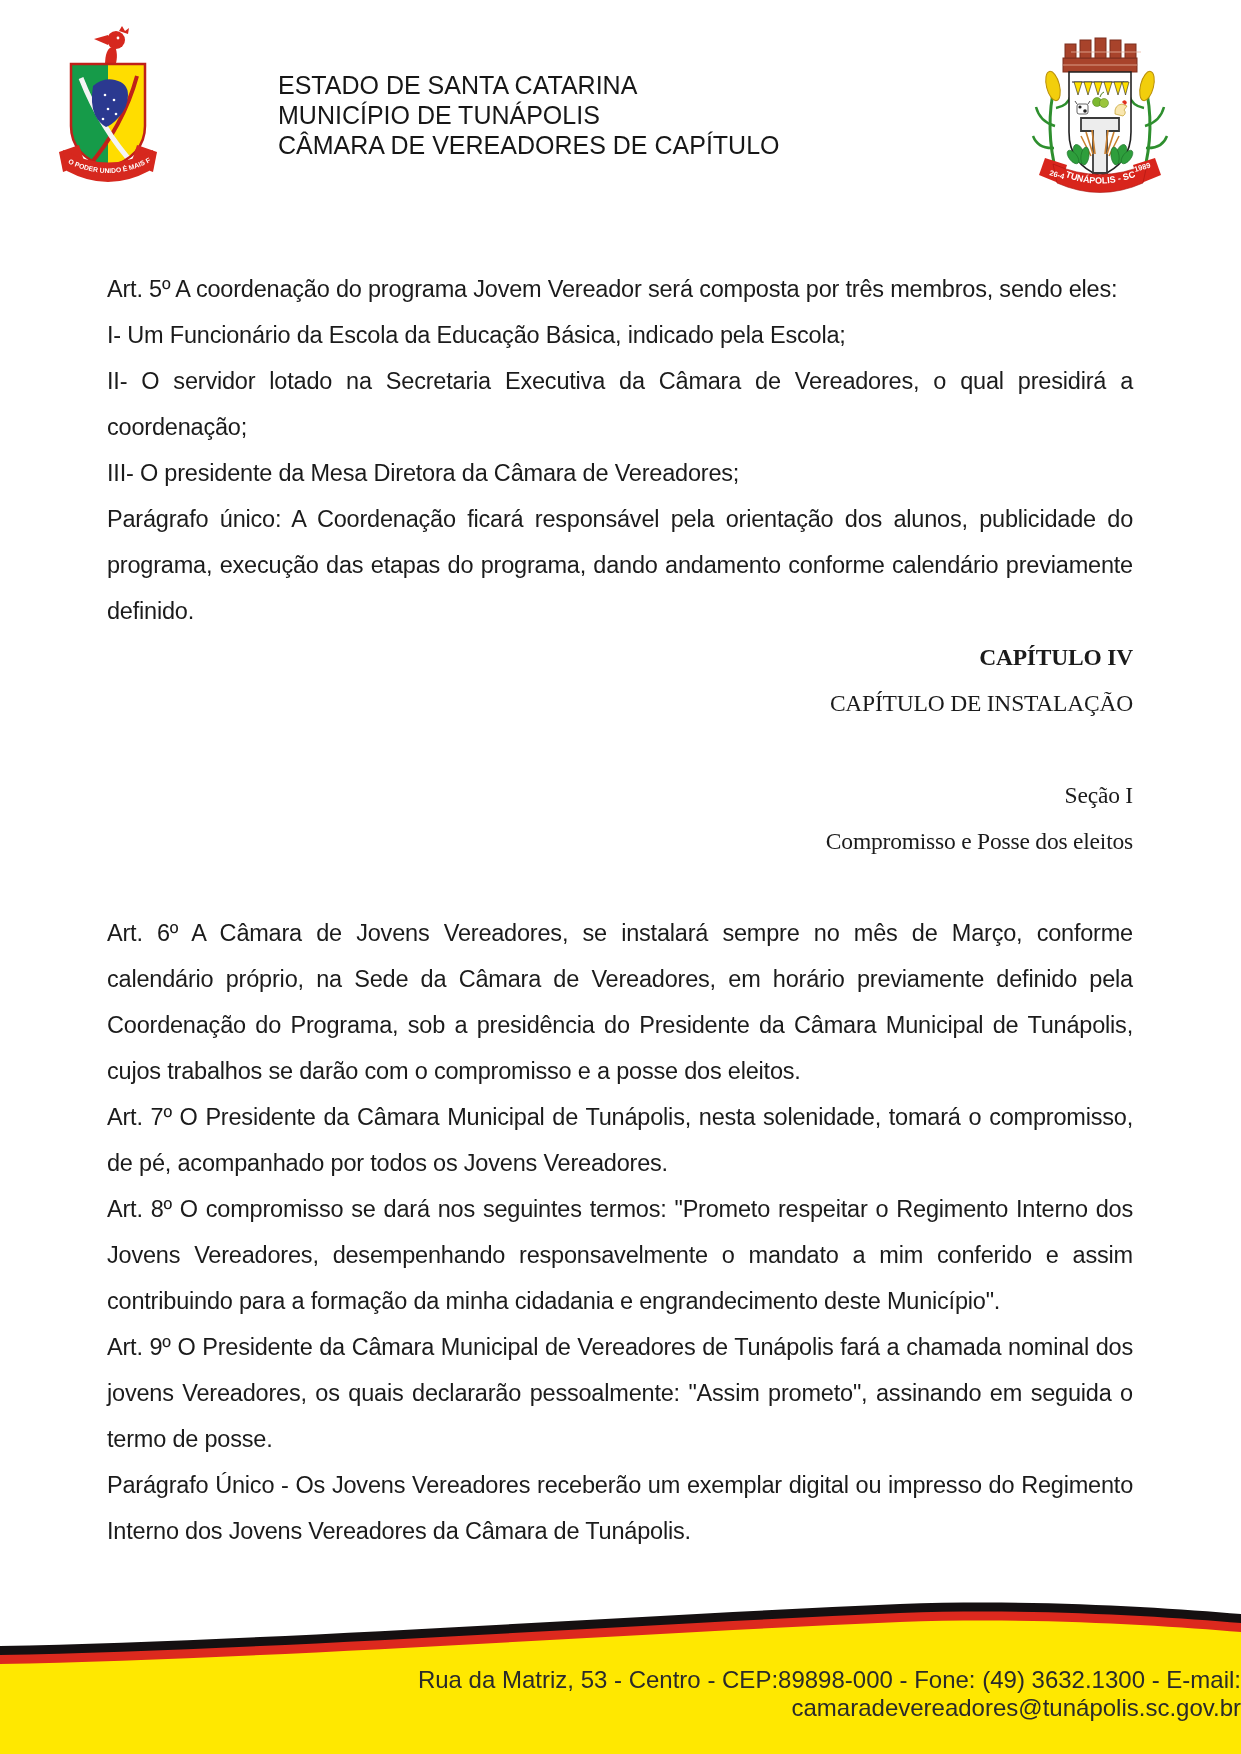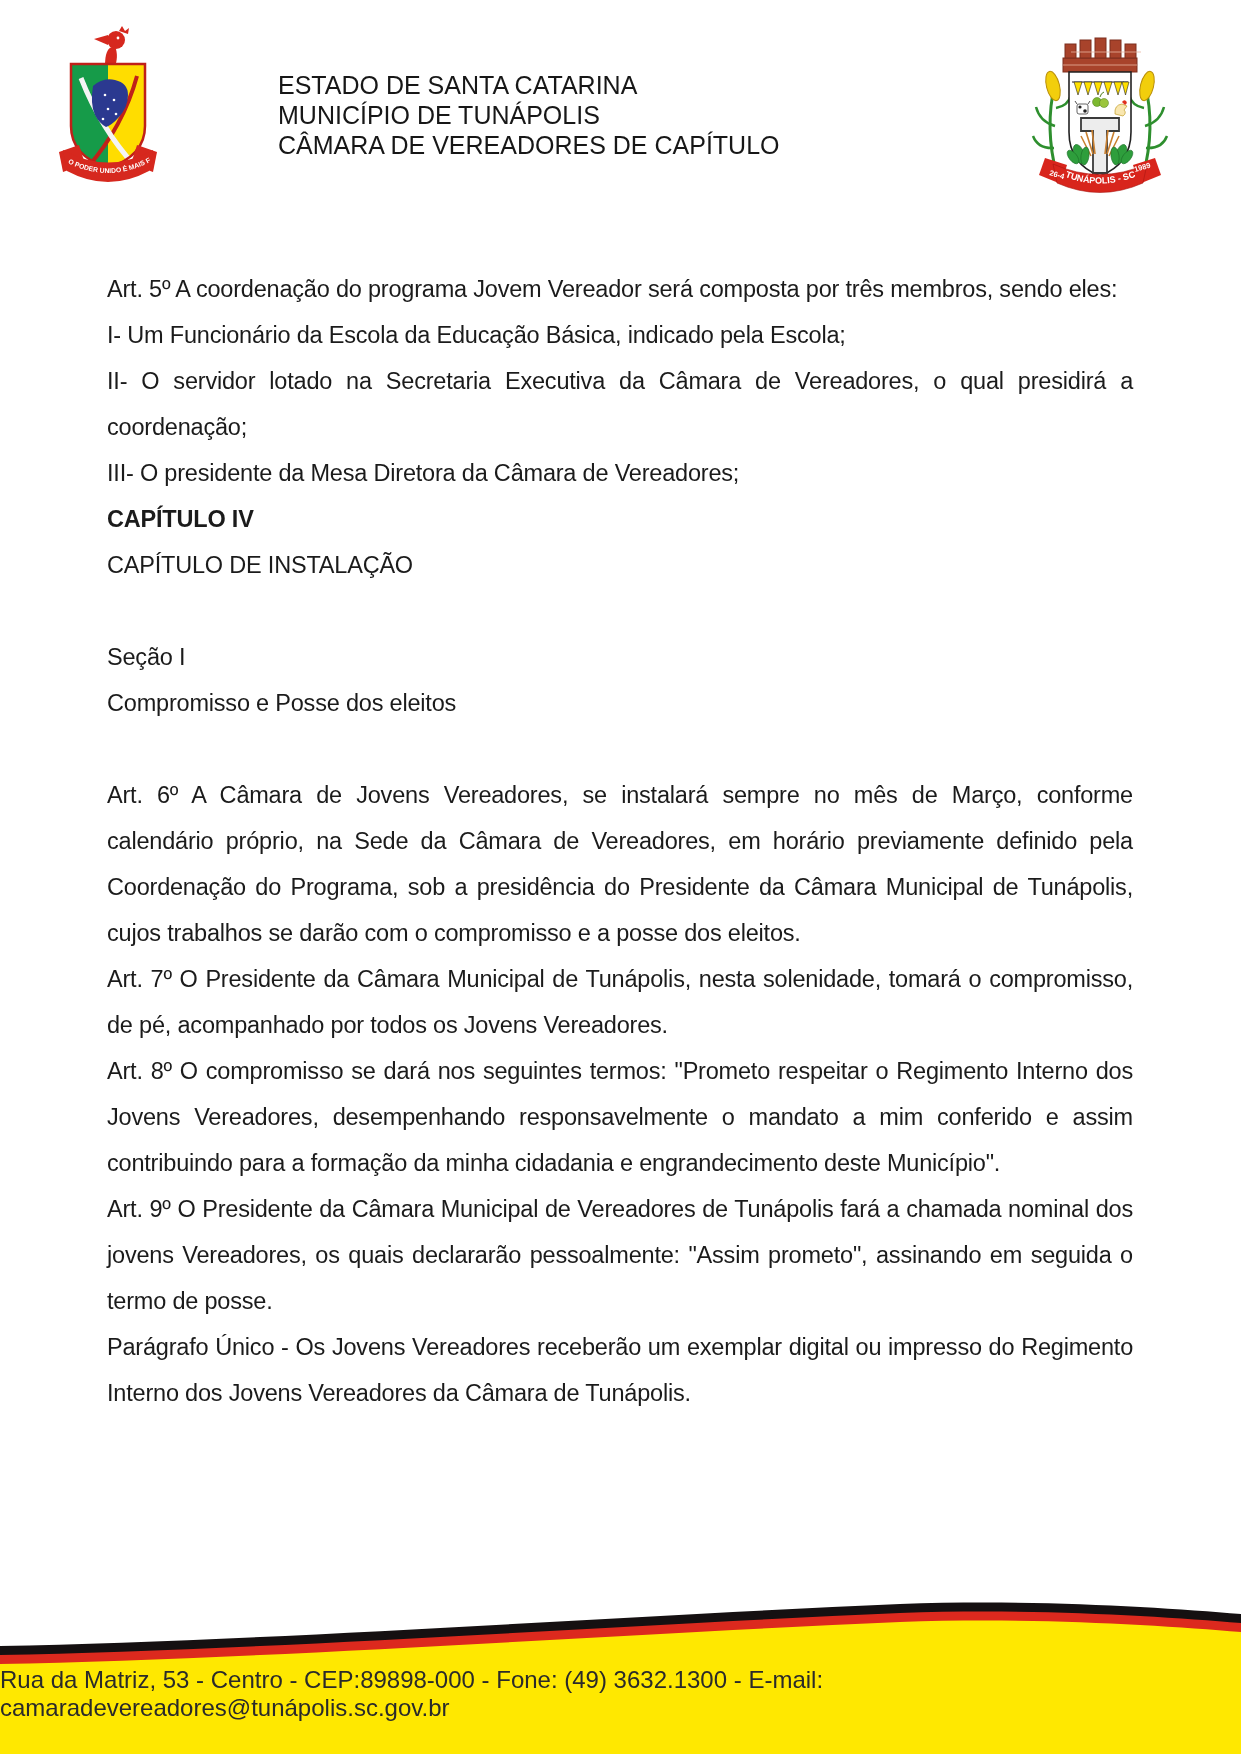--- a/index.html
+++ b/index.html
@@ -15,27 +15,27 @@
   .org-block{
     position:absolute;left:263px;top:70px;
     font-size:25px;line-height:30px;color:#171717;letter-spacing:0;margin-left:15px;
   }
   
   .doc{
     position:absolute;left:107px;width:1026px;top:266px;
     font-size:23.5px;line-height:46px;letter-spacing:-0.2px;color:#1b1b1b;
   }
   .doc p{margin:0;text-align:justify;}
-  .doc p.center{text-align:left;}
+  .doc p.center{text-align:right;font-family:Liberation Serif, serif;}
   .doc p.bold{font-weight:bold;}
   .doc .spacer{height:46px;}
   
   .footer-wave{position:absolute;left:0;top:1554px;width:1241px;height:200px;display:block;}
   .footer-address{
-    position:absolute;left:0;top:1666px;width:1241px;text-align:left;
+    position:absolute;left:0;top:1666px;width:1241px;text-align:right;
     font-size:24px;color:#2a2a2a;letter-spacing:0;
   }
 </style>
 </head>
 <body>
 
 <div class="page">
 
   <div class="letterhead">
 
@@ -168,20 +168,21 @@
         <textPath href="#tn-ribbon-path" startOffset="2">TUNÁPOLIS - SC</textPath>
       </text>
     </svg>
   </div>
 
   <div class="doc" id="doc-blocks">
       <p>Art. 5º A coordenação do programa Jovem Vereador será composta por três membros, sendo eles:</p>
       <p>I- Um Funcionário da Escola da Educação Básica, indicado pela Escola;</p>
       <p>II- O servidor lotado na Secretaria Executiva da Câmara de Vereadores, o qual presidirá a coordenação;</p>
       <p>III- O presidente da Mesa Diretora da Câmara de Vereadores;</p>
+      <p>Parágrafo único: A Coordenação ficará responsável pela orientação dos alunos, publicidade do programa, execução das etapas do programa, dando andamento conforme calendário previamente definido.</p>
       <p class="center bold">CAPÍTULO IV</p>
       <p class="center">CAPÍTULO DE INSTALAÇÃO</p>
       <div class="spacer"></div>
       <p class="center">Seção I</p>
       <p class="center">Compromisso e Posse dos eleitos</p>
       <div class="spacer"></div>
       <p>Art. 6º A Câmara de Jovens Vereadores, se instalará sempre no mês de Março, conforme calendário próprio, na Sede da Câmara de Vereadores, em horário previamente definido pela Coordenação do Programa, sob a presidência do Presidente da Câmara Municipal de Tunápolis, cujos trabalhos se darão com o compromisso e a posse dos eleitos.</p>
       <p>Art. 7º O Presidente da Câmara Municipal de Tunápolis, nesta solenidade, tomará o compromisso, de pé, acompanhado por todos os Jovens Vereadores.</p>
       <p>Art. 8º O compromisso se dará nos seguintes termos: "Prometo respeitar o Regimento Interno dos Jovens Vereadores, desempenhando responsavelmente o mandato a mim conferido e assim contribuindo para a formação da minha cidadania e engrandecimento deste Município".</p>
       <p>Art. 9º O Presidente da Câmara Municipal de Vereadores de Tunápolis fará a chamada nominal dos jovens Vereadores, os quais declararão pessoalmente: "Assim prometo", assinando em seguida o termo de posse.</p>

